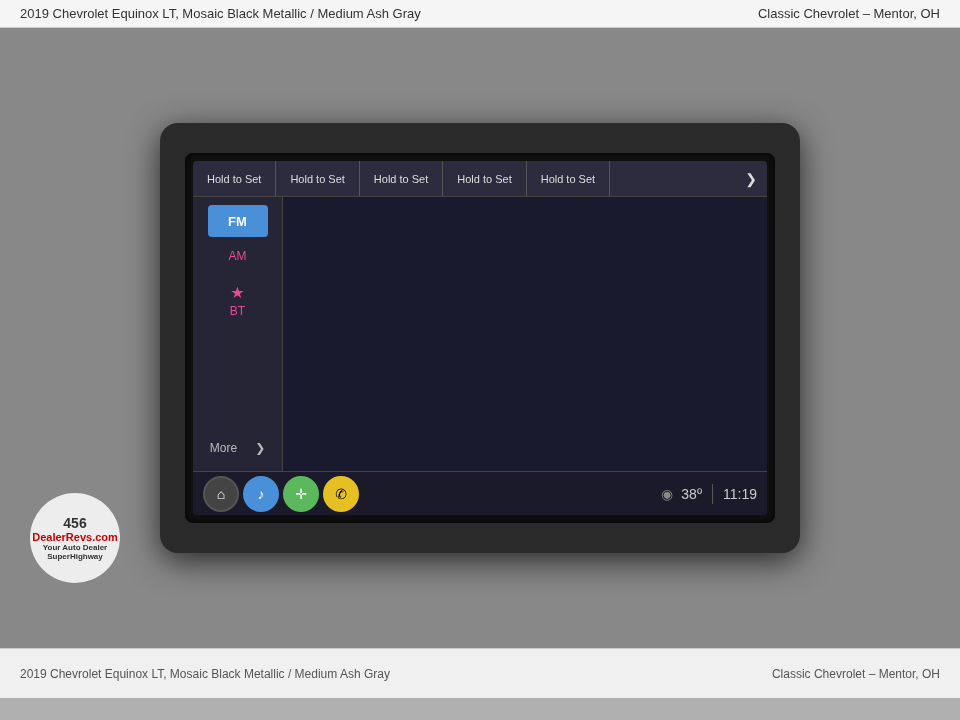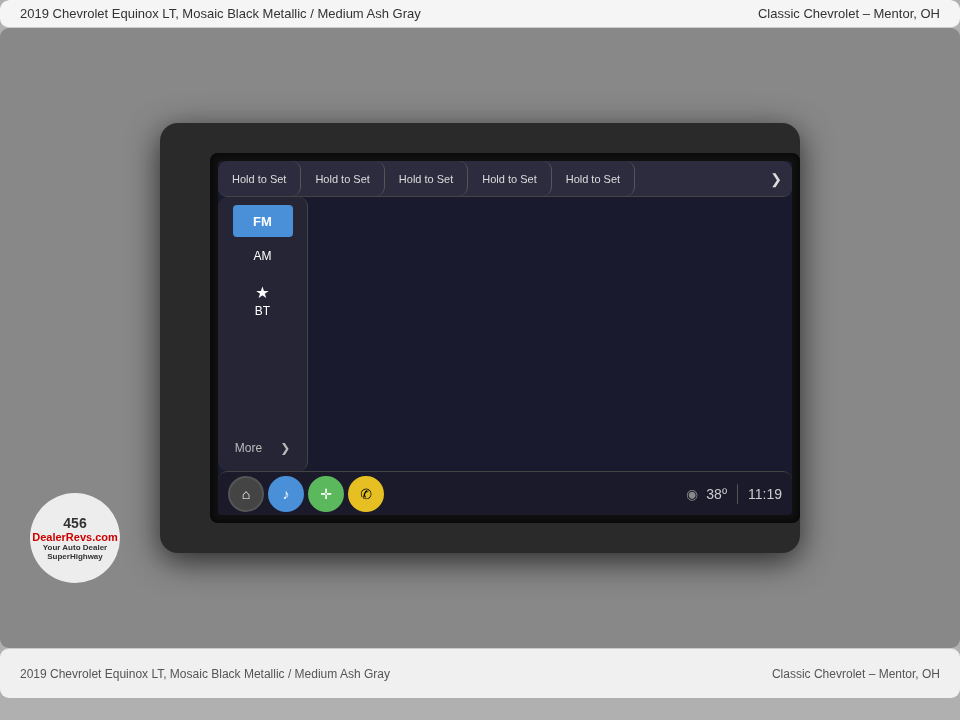--- a/index.html
+++ b/index.html
@@ -1,15 +1,15 @@
 <!DOCTYPE html>
 <html><head>
   <meta charset="utf-8">
   <style>
-    * { margin: 0; padding: 0; box-sizing: border-box; border-radius: 9px; }
+    * { margin: 0; padding: 0; box-sizing: border-box; }
     body {
       width: 960px;
       height: 720px;
       background: #b0b0b0;
       font-family: Arial, sans-serif;
       overflow: hidden;
       position: relative;
     }
 
     
@@ -36,21 +36,21 @@
     }
 
     
     .dashboard-surround {
       background: #2a2a2a;
       border-radius: 18px;
       width: 640px;
       height: 430px;
       display: flex;
       align-items: center;
-      justify-content: flex-end;
+      justify-content: center;
       position: relative;
       box-shadow: 0 8px 32px rgba(0,0,0,0.7);
     }
 
     
     .screen-bezel {
       background: #111;
       border-radius: 8px;
       width: 590px;
       height: 370px;
@@ -130,21 +130,21 @@
       font-size: 13px;
       font-weight: bold;
       cursor: pointer;
       display: flex;
       align-items: center;
       justify-content: center;
       margin-bottom: 0;
     }
 
     .sidebar-item {
-      color: #ffffff;
+      color: #ec4899;
       font-size: 12px;
       width: 100%;
       padding: 8px 16px;
       cursor: pointer;
       display: flex;
       flex-direction: column;
       align-items: center;
       gap: 2px;
     }
 

